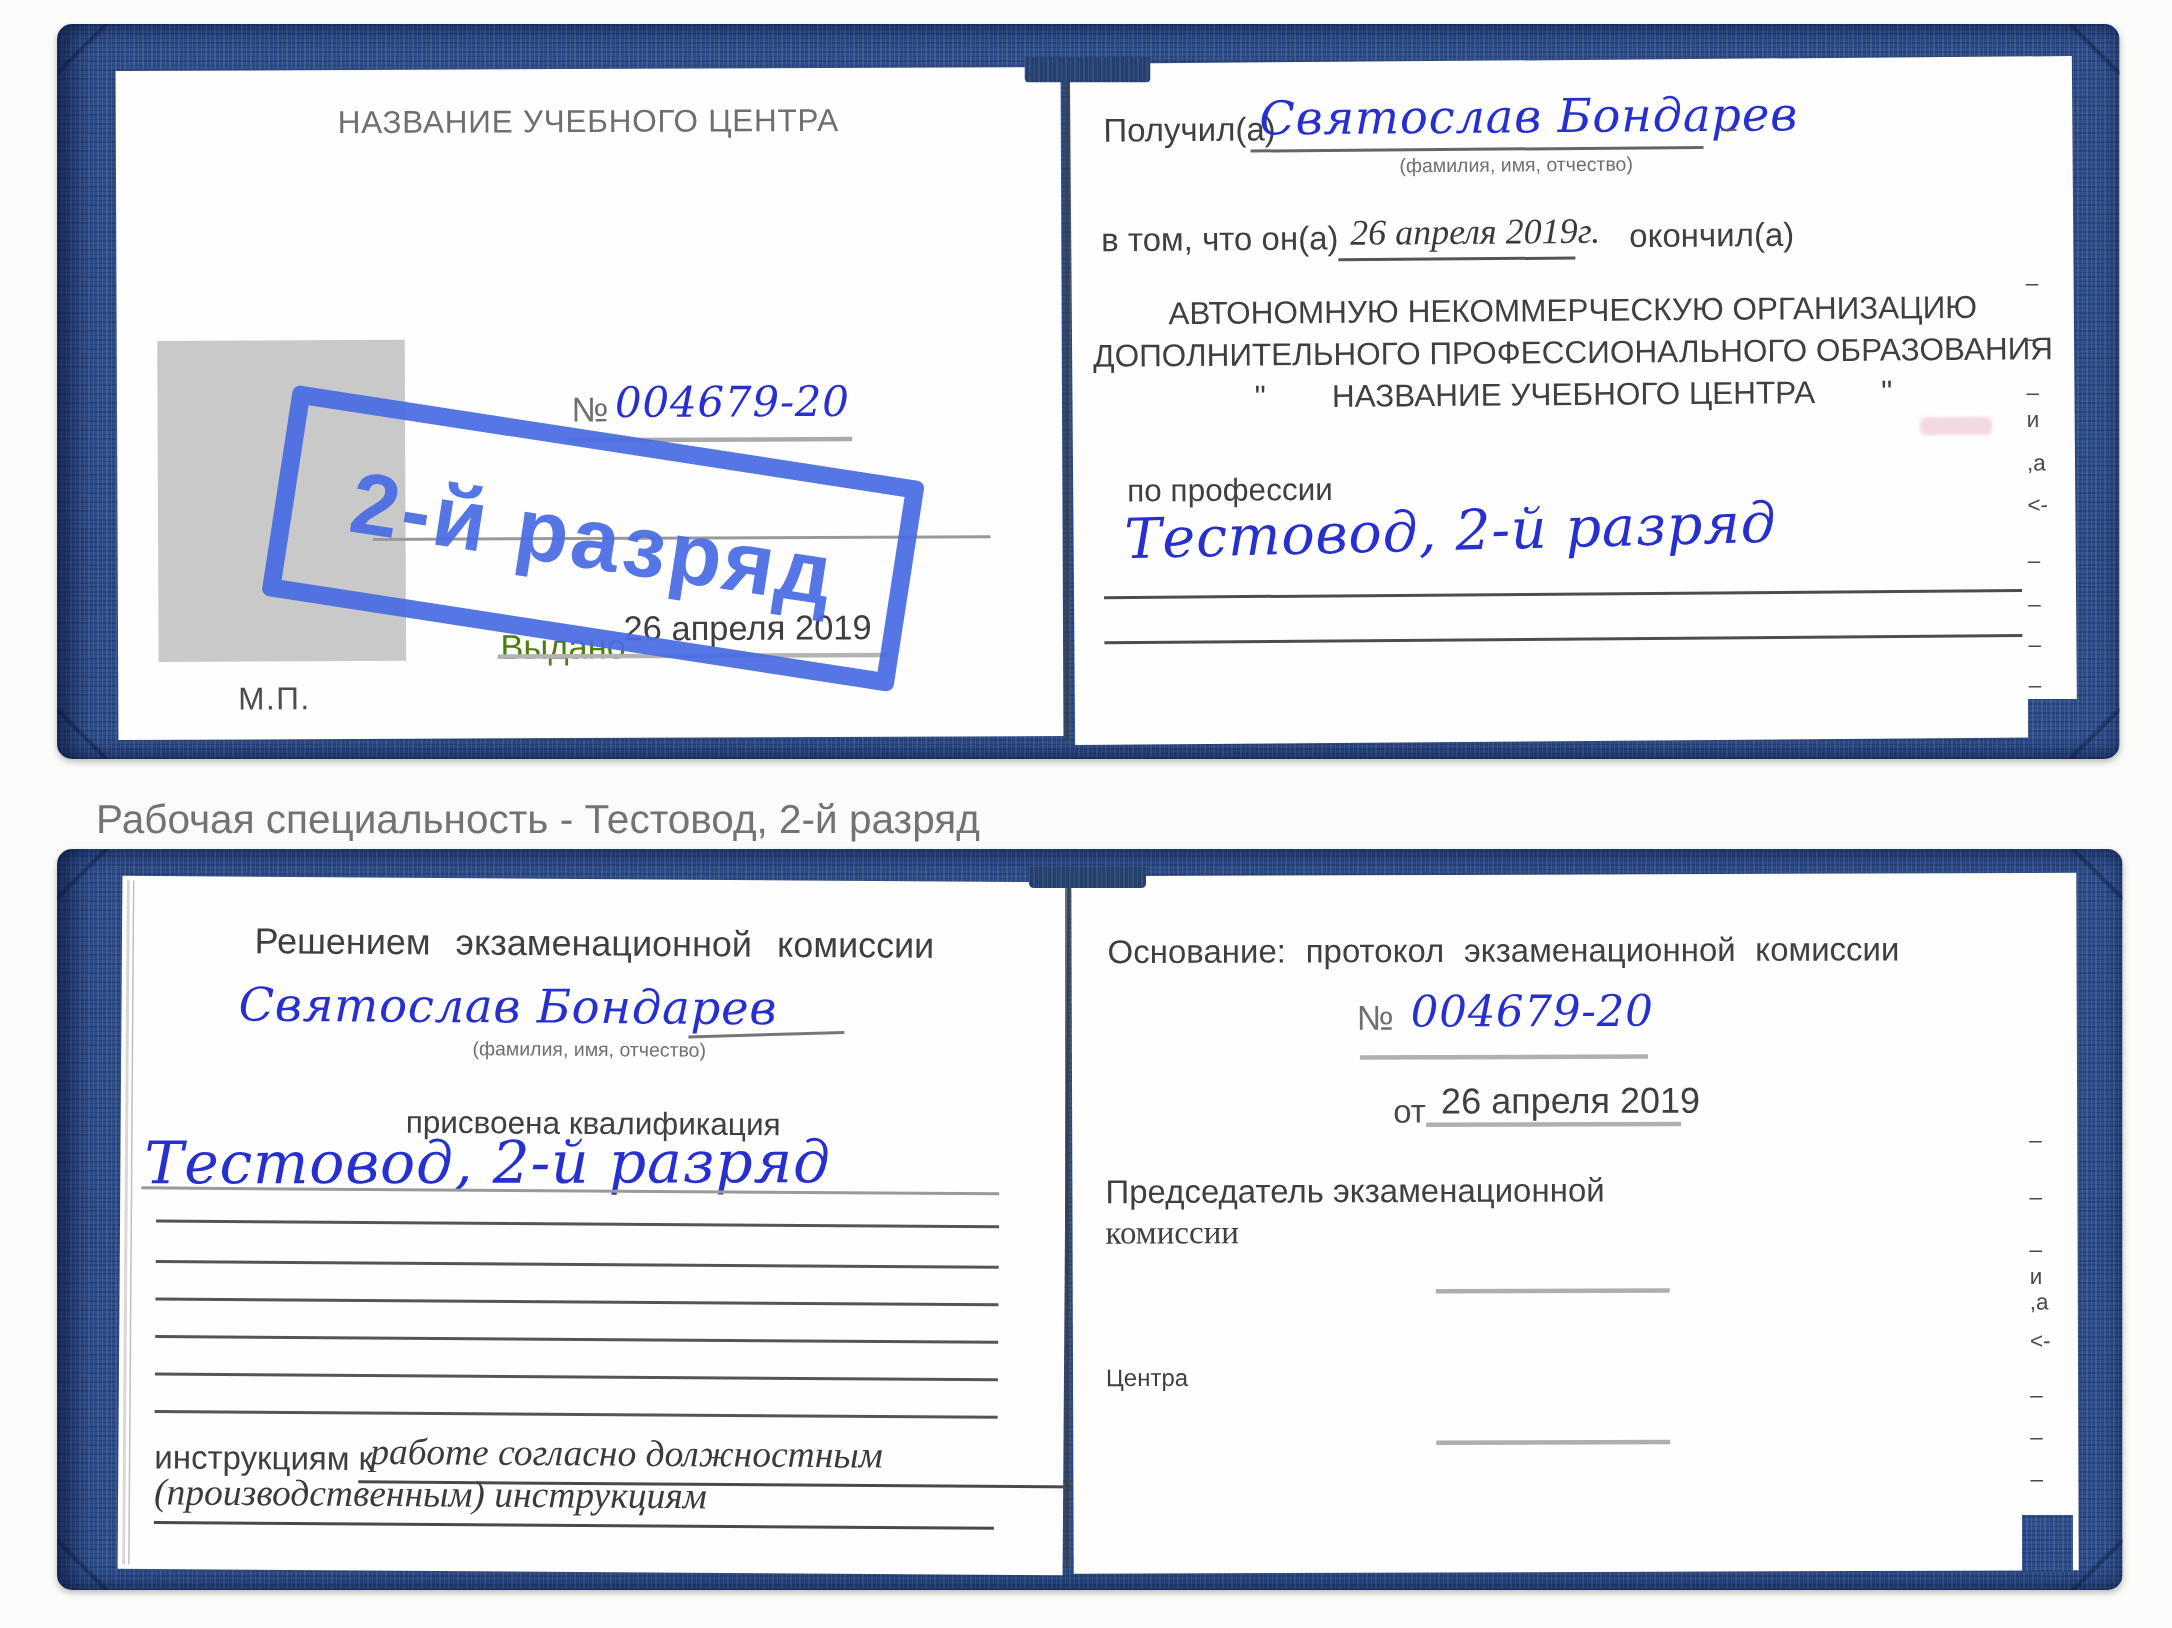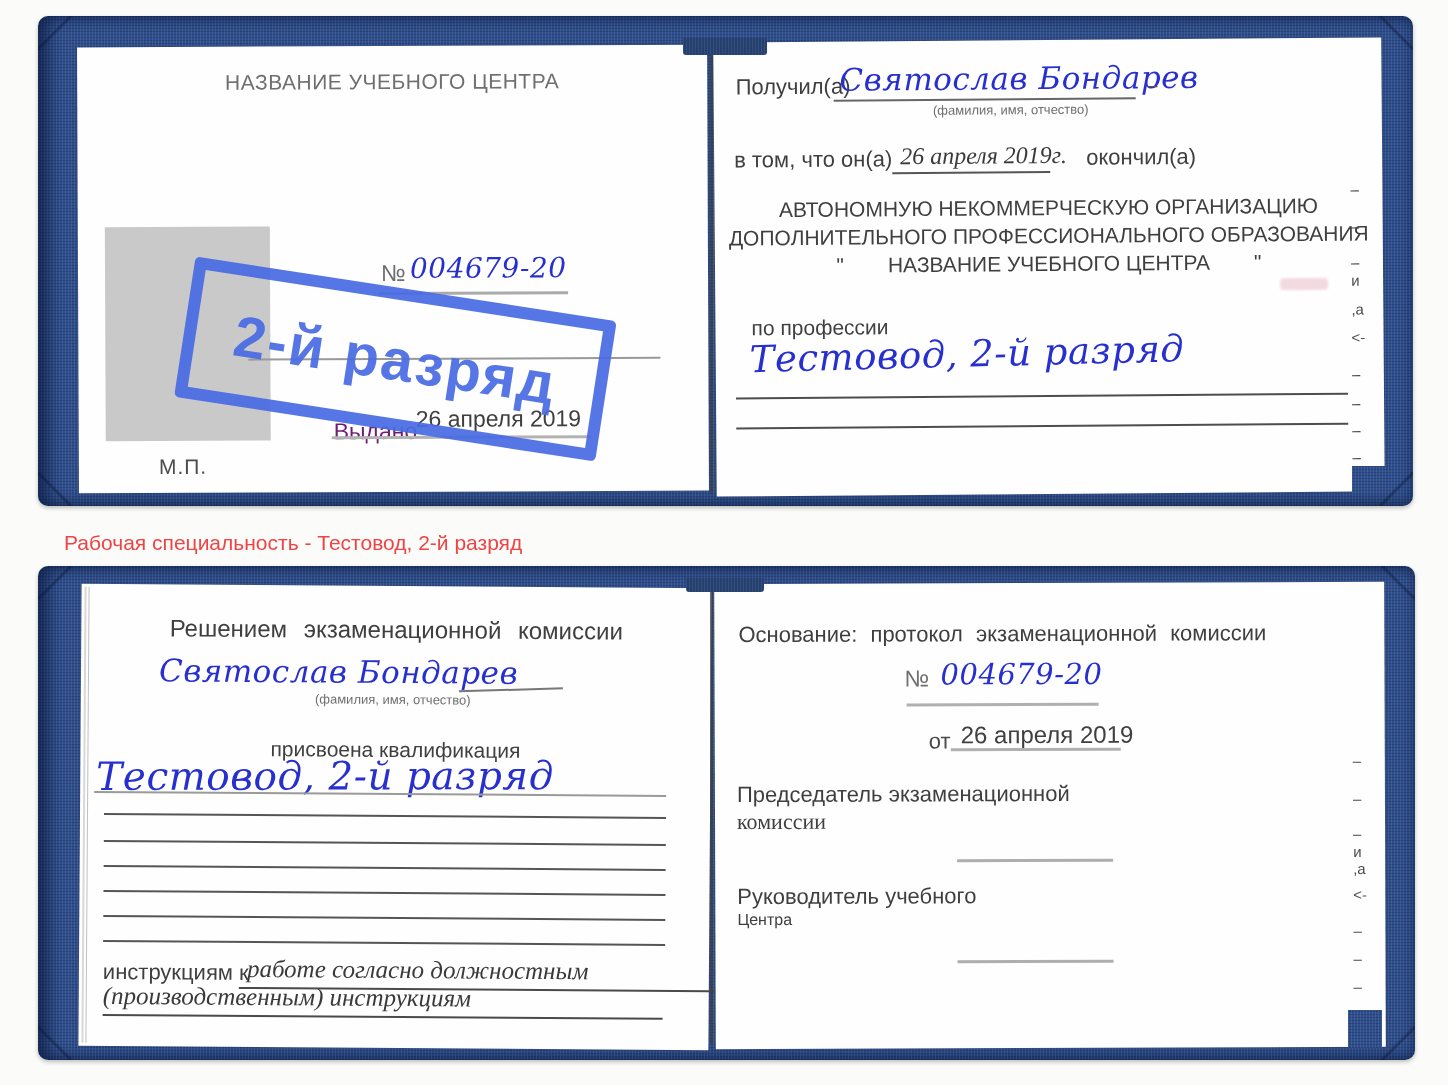--- a/index.html
+++ b/index.html
@@ -63,42 +63,42 @@
     display:flex;align-items:center;justify-content:center;
   }
   .stamp span{
     font-size:58px;font-weight:bold;color:#4a6ce4;letter-spacing:2px;
     font-family:"Liberation Sans",sans-serif;
   }
   .edge-mark{position:absolute;left:636px;font-size:15px;color:#4a4a4a;}
   .edge-mark-br{left:638px;}
   .smudge{position:absolute;background:#eab6c3;opacity:.5;filter:blur(1px);border-radius:4px;}
   .stack-line{position:absolute;top:3px;height:456px;}
-  .caption{position:absolute;left:64px;top:531px;font-size:21px;color:#ef4444;}
+  .caption{position:absolute;left:64px;top:531px;font-size:27px;color:#737373;}
 </style>
 </head>
 <body>
 
 <div class="cover cover-top">
   <div class="corner-fold fold-tl"></div>
   <div class="corner-fold fold-tr"></div>
   <div class="corner-fold fold-bl"></div>
   <div class="corner-fold fold-br"></div>
 
   <div class="page page-tl">
     <div class="t center muted" style="top:24px;font-size:21px;letter-spacing:.5px;">НАЗВАНИЕ УЧЕБНОГО ЦЕНТРА</div>
     <div class="photo" style="left:27px;top:180px;width:165px;height:214px;"></div>
     <div class="t muted" style="left:303px;top:214px;font-size:23px;">№</div>
     <div class="t hand" style="left:332px;top:206px;font-size:28px;">004679-20</div>
     <div class="line" style="left:300px;top:246px;width:190px;height:3px;background:#aaa;"></div>
     <div class="line" style="left:170px;top:312px;width:412px;height:2px;background:#999;"></div>
     <div class="stamp" style="left:104px;top:242px;width:426px;height:142px;">
       <span>2-й разряд</span>
     </div>
-    <div class="t" style="left:255px;top:372px;font-size:23px;color:#701a75;">Выдано</div>
+    <div class="t" style="left:255px;top:372px;font-size:23px;color:#4d7c0f;">Выдано</div>
     <div class="t print" style="left:337px;top:360px;font-size:23px;">26 апреля 2019</div>
     <div class="line" style="left:253px;top:390px;width:260px;height:3px;background:#b3b3b3;"></div>
     <div class="t" style="left:80px;top:408px;font-size:21px;color:#4c4c4c;letter-spacing:1px;">М.П.</div>
   </div>
 
   <div class="page page-tr">
     <div class="t print" style="left:22px;top:32px;font-size:22px;">Получил(а)</div>
     <div class="t hand" style="left:126px;top:20px;font-size:31px;">Святослав Бондарев</div>
     <div class="line" style="left:120px;top:58px;width:302px;height:2px;background:#666;"></div>
     <div class="t" style="left:434px;top:36px;font-size:18px;color:#555;">–</div>
@@ -167,21 +167,20 @@
     <div class="t print" style="left:24px;top:38px;font-size:22px;word-spacing:7px;">Основание: протокол экзаменационной комиссии</div>
     <div class="t muted" style="left:190px;top:82px;font-size:23px;">№</div>
     <div class="t hand" style="left:226px;top:74px;font-size:29px;">004679-20</div>
     <div class="line" style="left:192px;top:120px;width:192px;height:3px;background:#b0b0b0;"></div>
     <div class="t" style="left:214px;top:145px;font-size:22px;color:#4a4a4a;">от</div>
     <div class="t print" style="left:246px;top:138px;font-size:24px;">26 апреля 2019</div>
     <div class="line" style="left:236px;top:165px;width:170px;height:3px;background:#b0b0b0;"></div>
     <div class="t print" style="left:22px;top:198px;font-size:22px;">Председатель экзаменационной</div>
     <div class="t print" style="left:22px;top:225px;font-size:22px;font-family:Liberation Serif, serif;">комиссии</div>
     <div class="line" style="left:242px;top:276px;width:156px;height:3px;background:#aeaeae;"></div>
-    <div class="t print" style="left:22px;top:300px;font-size:22px;">Руководитель учебного</div>
     <div class="t print" style="left:22px;top:327px;font-size:16px;">Центра</div>
     <div class="line" style="left:242px;top:377px;width:156px;height:3px;background:#aeaeae;"></div>
     <span class="edge-mark edge-mark-br" style="top:170px;">–</span>
     <span class="edge-mark edge-mark-br" style="top:208px;">–</span>
     <span class="edge-mark edge-mark-br" style="top:243px;">–</span>
     <span class="edge-mark edge-mark-br" style="top:261px;">и</span>
     <span class="edge-mark edge-mark-br" style="top:278px;">,а</span>
     <span class="edge-mark edge-mark-br" style="top:304px;">&lt;-</span>
     <span class="edge-mark edge-mark-br" style="top:340px;">–</span>
     <span class="edge-mark edge-mark-br" style="top:368px;">–</span>

